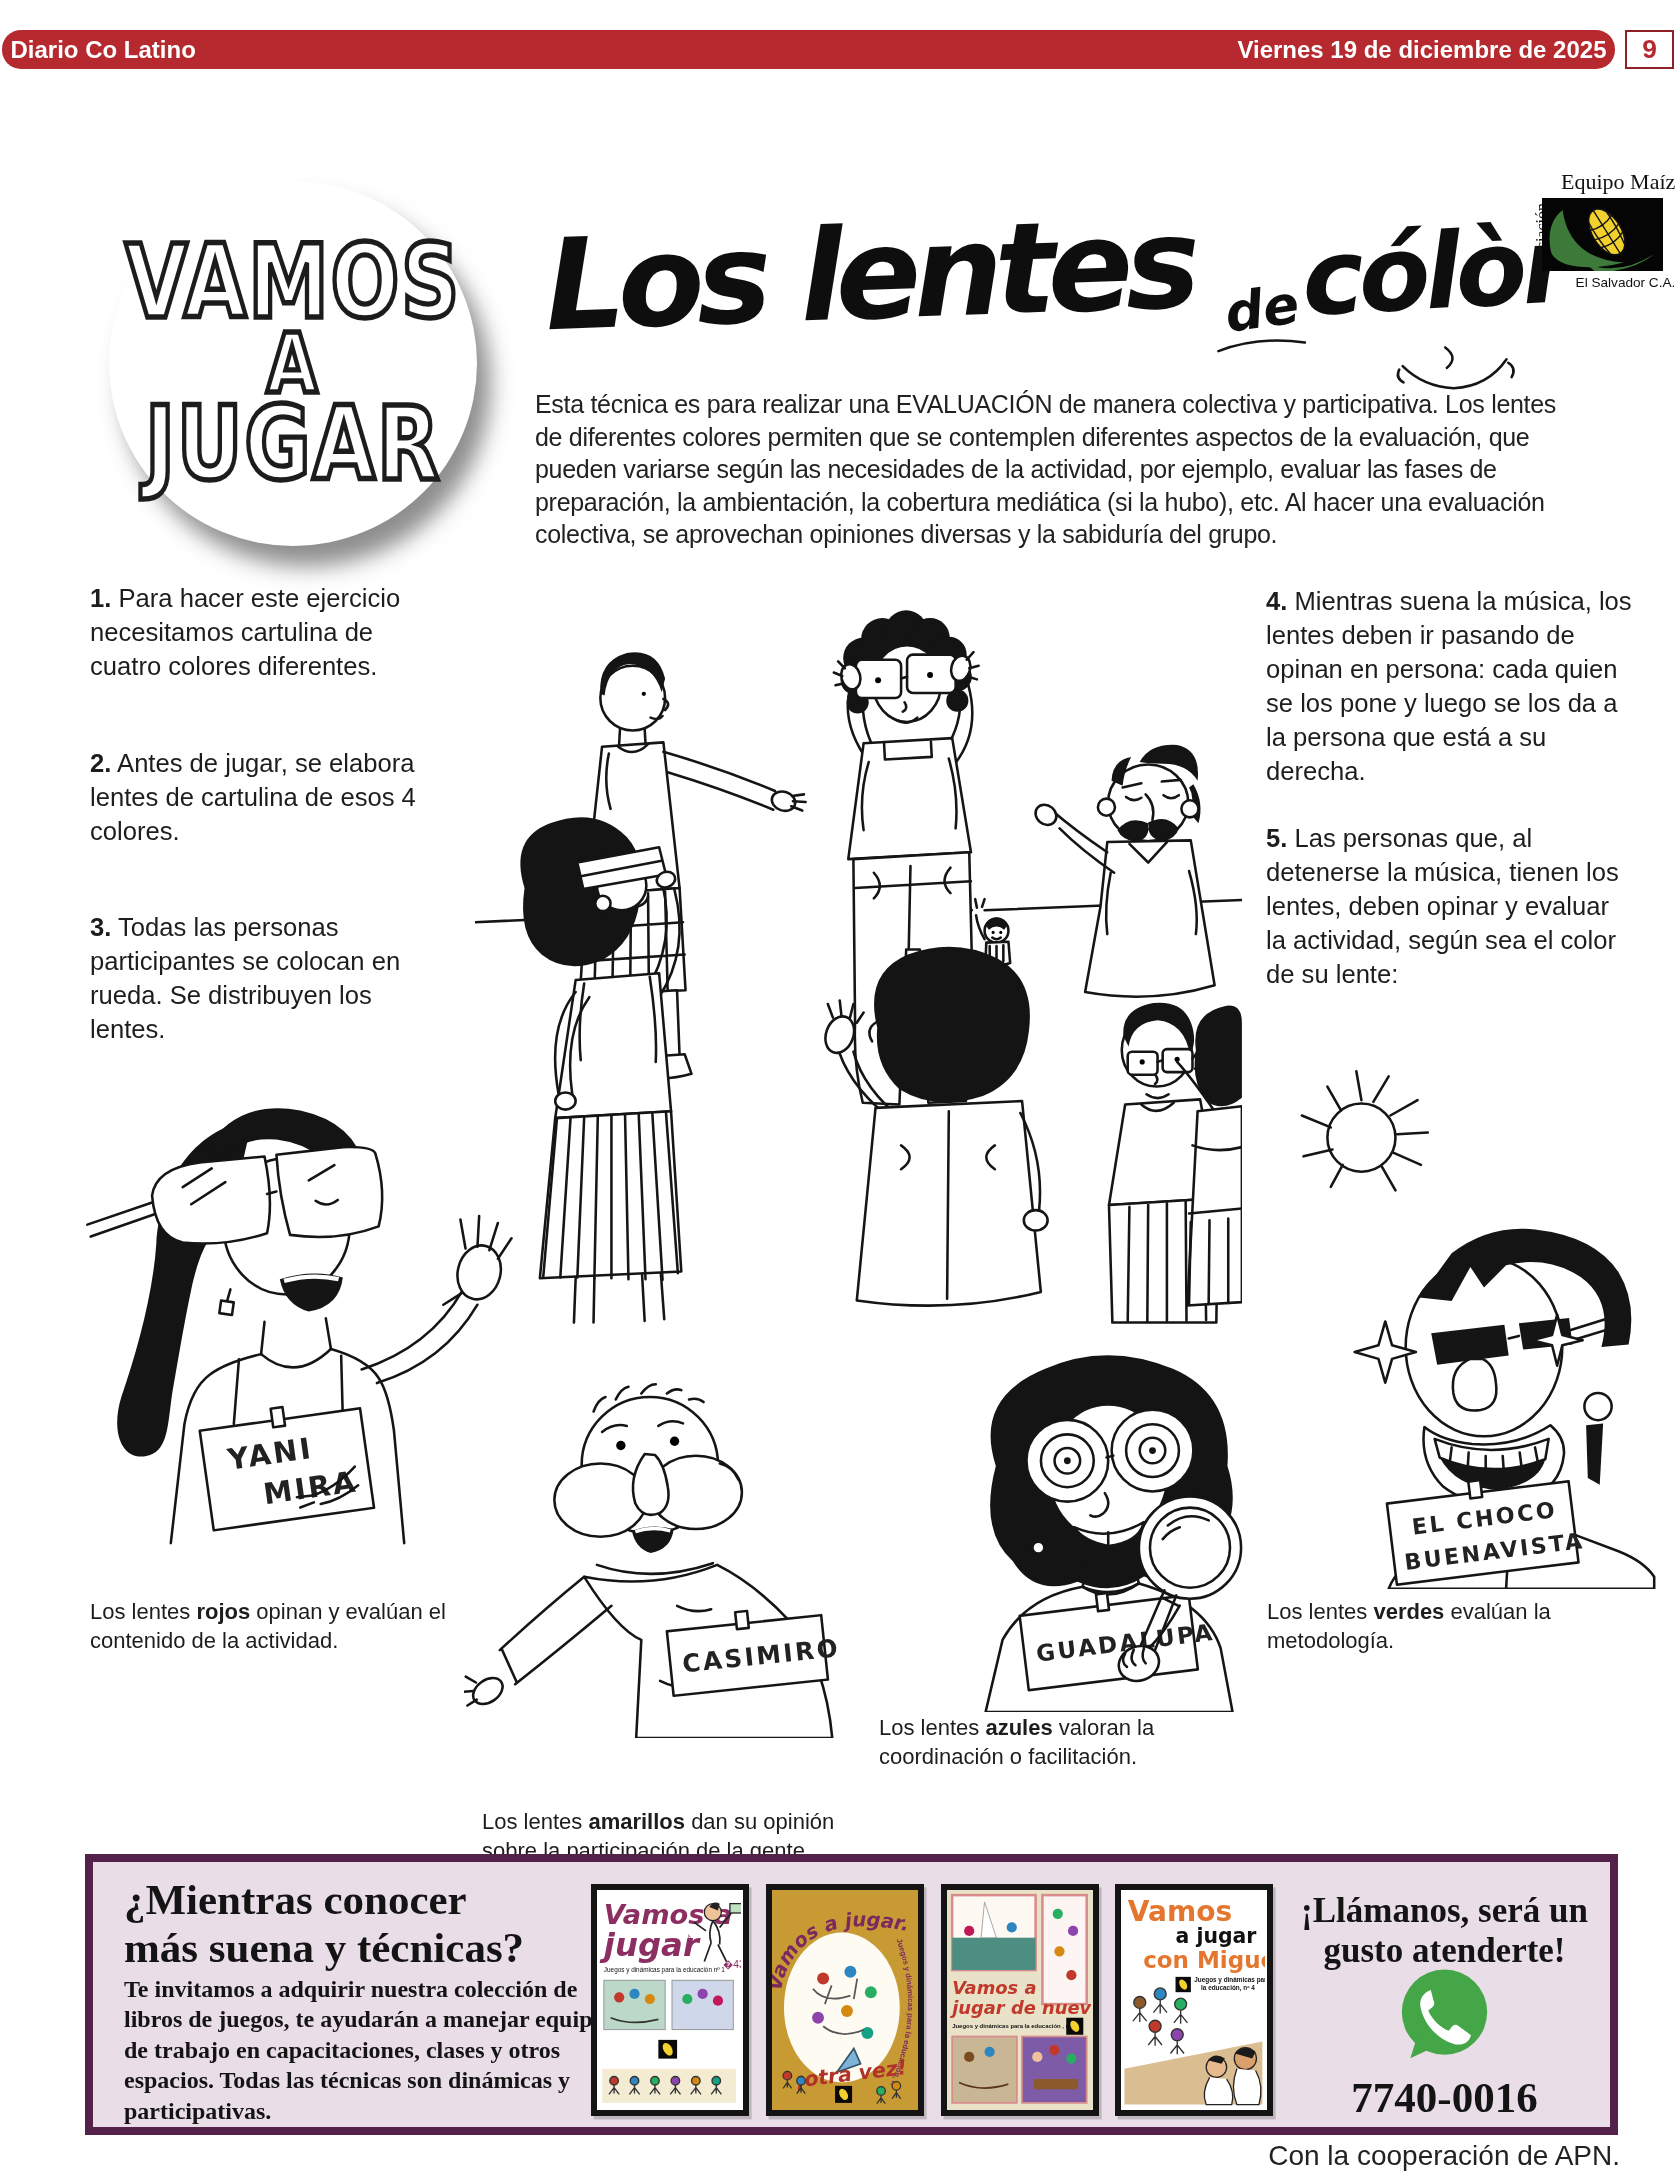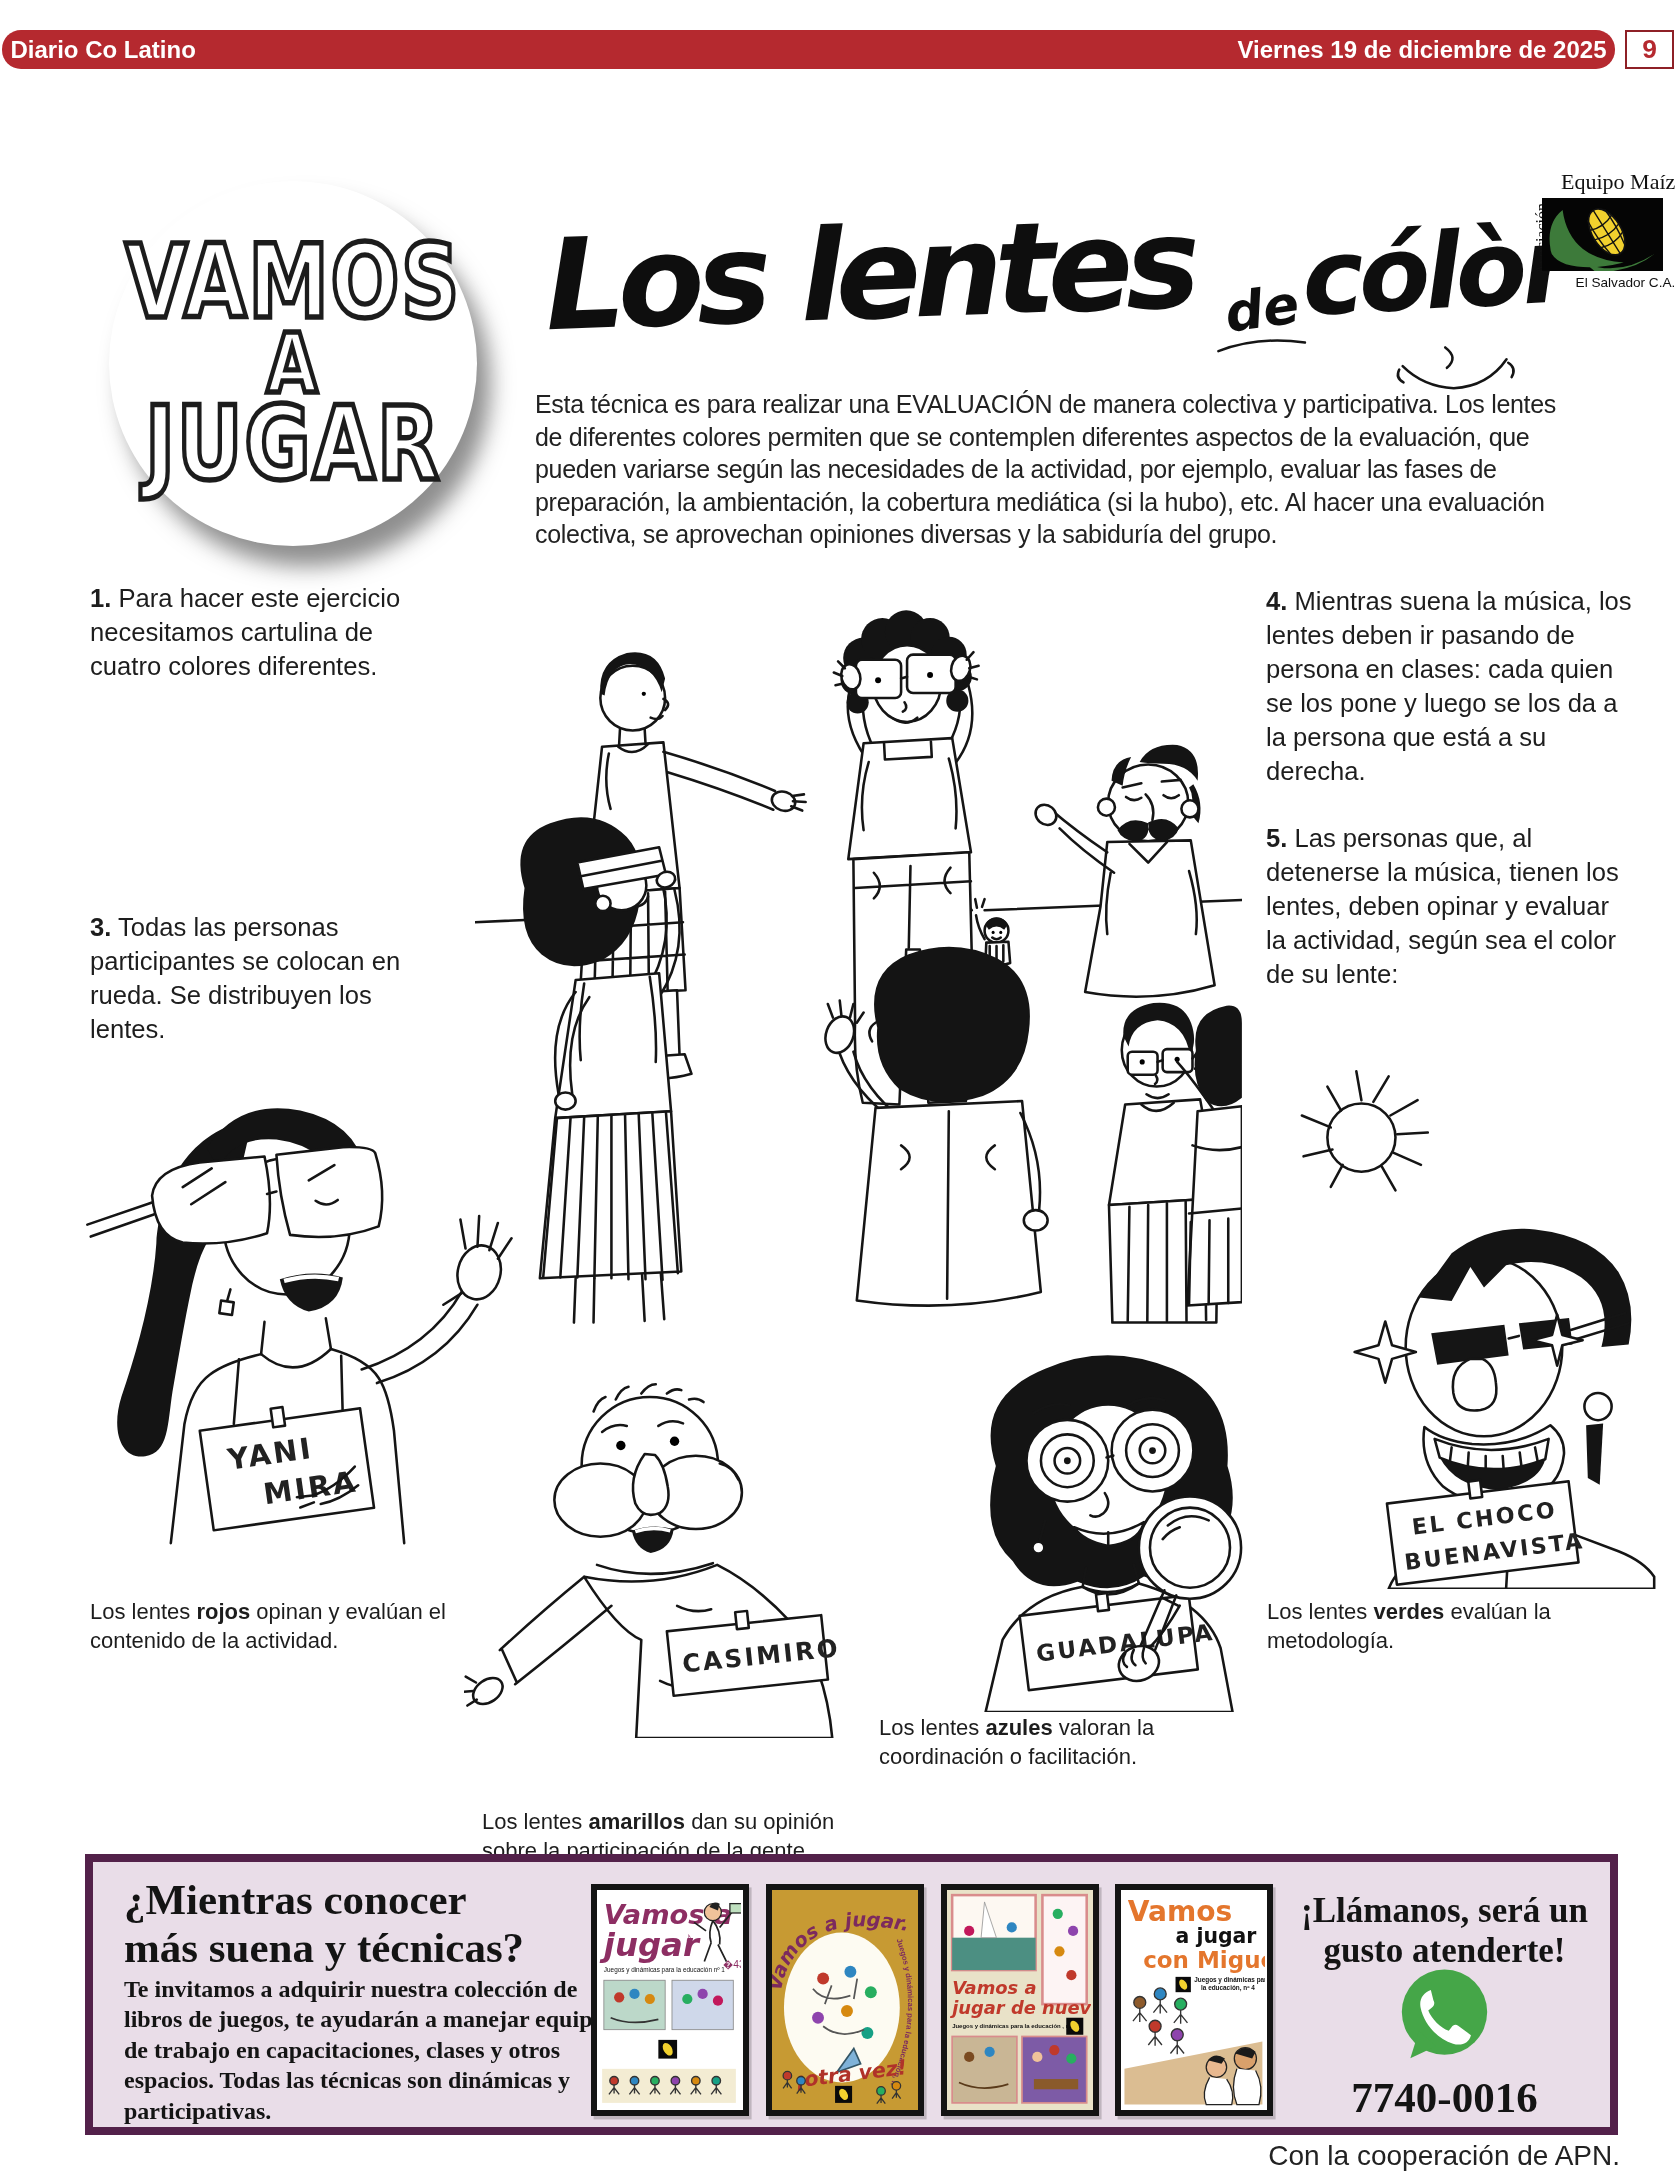--- a/index.html
+++ b/index.html
@@ -89,26 +89,29 @@
       </svg>
     </div>
     <div class="abs" style="right:1.7px;top:106px;font-size:13.6px;color:#111;">El Salvador C.A.</div>
   </div>
 
   <div class="abs intro" style="left:535px;top:388px;width:1031px;">Esta técnica es para realizar una EVALUACIÓN de manera colectiva y participativa. Los lentes de diferentes colores permiten que se contemplen diferentes aspectos de la evaluación, que pueden variarse según las necesidades de la actividad, por ejemplo, evaluar las fases de preparación, la ambientación, la cobertura mediática (si la hubo), etc. Al hacer una evaluación colectiva, se aprovechan opiniones diversas y la sabiduría del grupo.</div>
 
   <div class="abs step" style="left:90px;top:581px;width:345px;">
     <b>1.</b><span> Para hacer este ejercicio necesitamos cartulina de cuatro colores diferentes.</span>
   </div>
+  <div class="abs step" style="left:90px;top:746px;width:345px;">
+    <b>2.</b><span> Antes de jugar, se elabora lentes de cartulina de esos 4 colores.</span>
+  </div>
   <div class="abs step" style="left:90px;top:910px;width:345px;">
     <b>3.</b><span> Todas las personas participantes se colocan en rueda. Se distribuyen los lentes.</span>
   </div>
 
   <div class="abs step" style="left:1266px;top:584px;width:368px;">
-    <b>4.</b><span> Mientras suena la música, los lentes deben ir pasando de persona en clases: cada quien se los pone y luego se los da a la persona que está a su derecha.</span>
+    <b>4.</b><span> Mientras suena la música, los lentes deben ir pasando de opinan en persona: cada quien se los pone y luego se los da a la persona que está a su derecha.</span>
   </div>
   <div class="abs step" style="left:1266px;top:821px;width:368px;">
     <b>5.</b><span> Las personas que, al detenerse la música, tienen los lentes, deben opinar y evaluar la actividad, según sea el color de su lente:</span>
   </div>
 
   <svg class="abs" style="left:475px;top:549px;" width="767" height="777" viewBox="0 0 900 912">
     <line class="ink" x1="0" y1="438" x2="182" y2="430"></line>
     <line class="ink" x1="598" y1="424" x2="900" y2="412"></line>
 
     <g>

